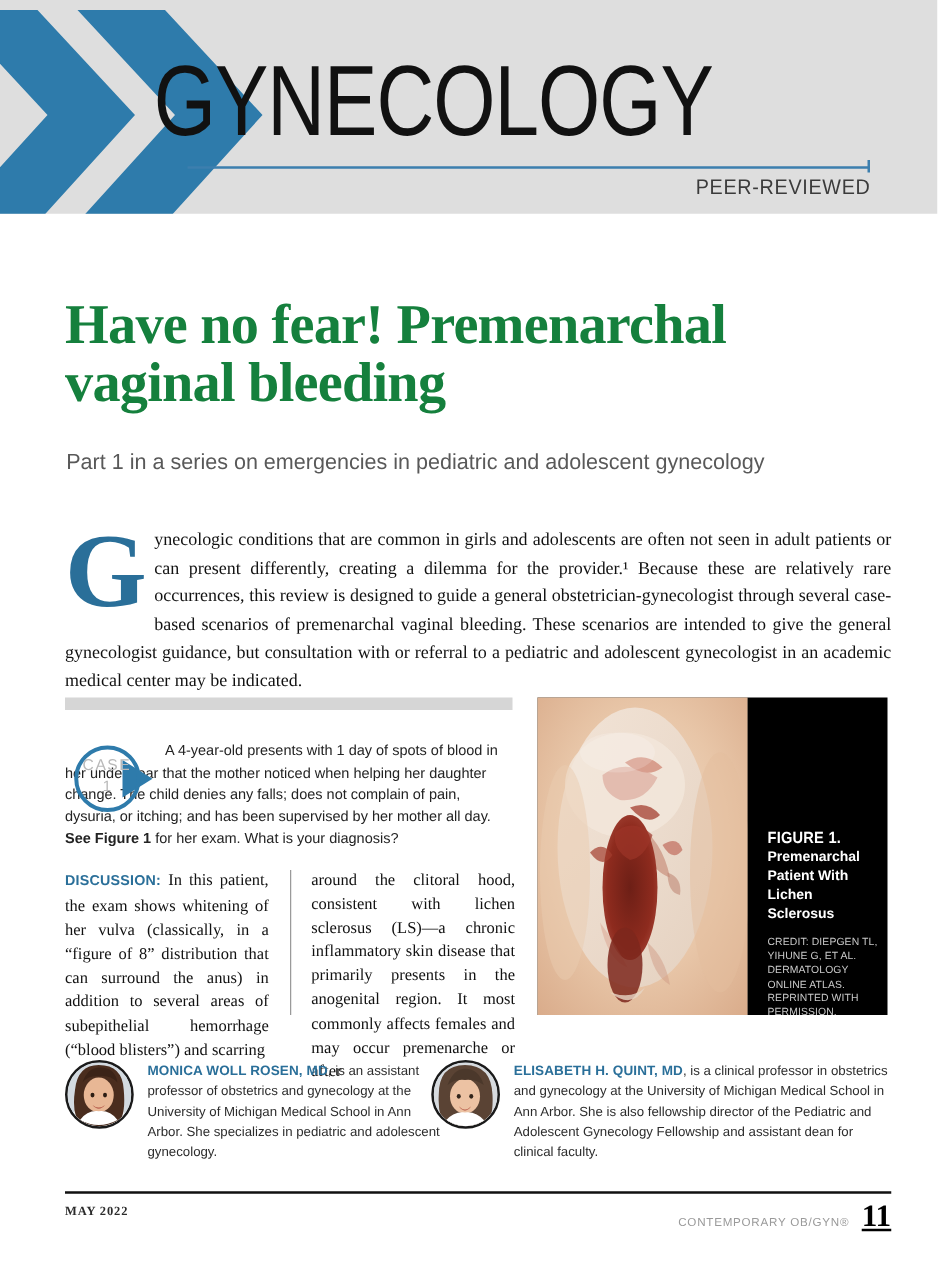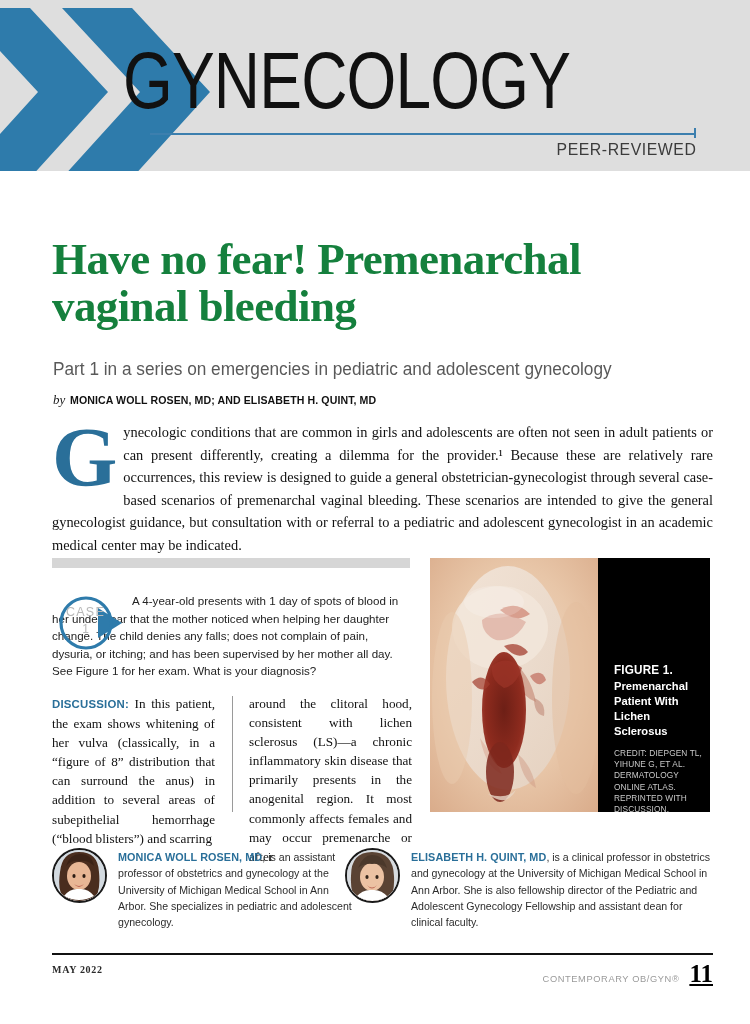--- a/index.html
+++ b/index.html
@@ -201,21 +201,21 @@
     line-height: 17.5px;
     color: #232323;
     width: 360px;
   }
   .case-shape {
     float: left;
     width: 80px;
     height: 1px;
     shape-outside: none;
   }
-  .case-text b { font-weight: normal; }
+  .case-text b { font-weight: bold; }
 
   
   .discussion {
     position: absolute;
     left: 52px;
     top: 694px;
     width: 360px;
     height: 120px;
   }
   .disc-col {
@@ -384,23 +384,20 @@
       <polygon points="62,8 132,8 210,92 132,178 62,178 140,92" fill="#2e7bab"></polygon>
     </svg>
     <div class="mast-title">GYNECOLOGY</div>
     <div class="mast-rule"></div>
     <div class="mast-rule-tick"></div>
     <div class="mast-peer">PEER-REVIEWED</div>
   </div>
 
   <h1 class="headline">Have no fear! Premenarchal vaginal bleeding</h1>
   <div class="deck">Part 1 in a series on emergencies in pediatric and adolescent gynecology</div>
-  <div class="byline">
-    <span class="byline-by">by</span><span class="byline-names">MONICA WOLL ROSEN, MD; AND ELISABETH H. QUINT, MD</span>
-  </div>
 
   <div class="lead">
     <span class="dropcap">G</span><span>ynecologic conditions that are common in girls and adolescents are often not seen in adult patients or can present differently, creating a dilemma for the provider.¹ Because these are relatively rare occurrences, this review is designed to guide a general obstetrician-gynecologist through several case-based scenarios of premenarchal vaginal bleeding. These scenarios are intended to give the general gynecologist guidance, but consultation with or referral to a pediatric and adolescent gynecologist in an academic medical center may be indicated.</span>
   </div>
 
   <div class="gray-bar"></div>
 
   <div class="case-block">
     <svg class="case-badge" viewBox="0 0 76 58">
       <polygon points="46,14 70,29 46,44" fill="#2e7bab"></polygon>
@@ -458,21 +455,21 @@
         <ellipse cx="70" cy="214" rx="14" ry="30" fill="#7d271c" opacity="0.85"></ellipse>
         <path d="M58 236 q18 6 28 -4 q-10 18 -28 4 Z" fill="#e7d6c6" opacity="0.8"></path>
         <ellipse cx="22" cy="140" rx="20" ry="86" fill="#e9cbb0" opacity="0.5"></ellipse>
         <ellipse cx="146" cy="140" rx="24" ry="96" fill="#e3bd9e" opacity="0.5"></ellipse>
         <ellipse cx="64" cy="44" rx="30" ry="16" fill="#ffffff" opacity="0.18"></ellipse>
       </svg>
     </div>
     <div class="fig-caption">
       <span class="fig-num">FIGURE 1.</span>
       <div class="fig-title">Premenarchal Patient With Lichen Sclerosus</div>
-      <div class="fig-credit">CREDIT: DIEPGEN TL, YIHUNE G, ET AL. DERMATOLOGY ONLINE ATLAS. REPRINTED WITH DISCUSSION.</div>
+      <div class="fig-credit">CREDIT: DIEPGEN TL, YIHUNE G, ET AL. DERMATOLOGY ONLINE ATLAS. REPRINTED WITH PERMISSION.</div>
     </div>
   </div>
 
   <div class="bio bio-1">
     <div class="bio-avatar">
       <svg width="51" height="51" viewBox="0 0 51 51">
         <rect x="0" y="0" width="51" height="51" fill="#d3dae0"></rect>
         <ellipse cx="25" cy="52" rx="24" ry="22" fill="#f0f2f4"></ellipse>
         <path d="M6 22 q2 -20 19 -20 q19 0 20 20 q2 22 -6 28 q-14 8 -28 0 q-8 -8 -5 -28 Z" fill="#4a2d1e"></path>
         <ellipse cx="25" cy="26" rx="12" ry="14" fill="#e8b795"></ellipse>

